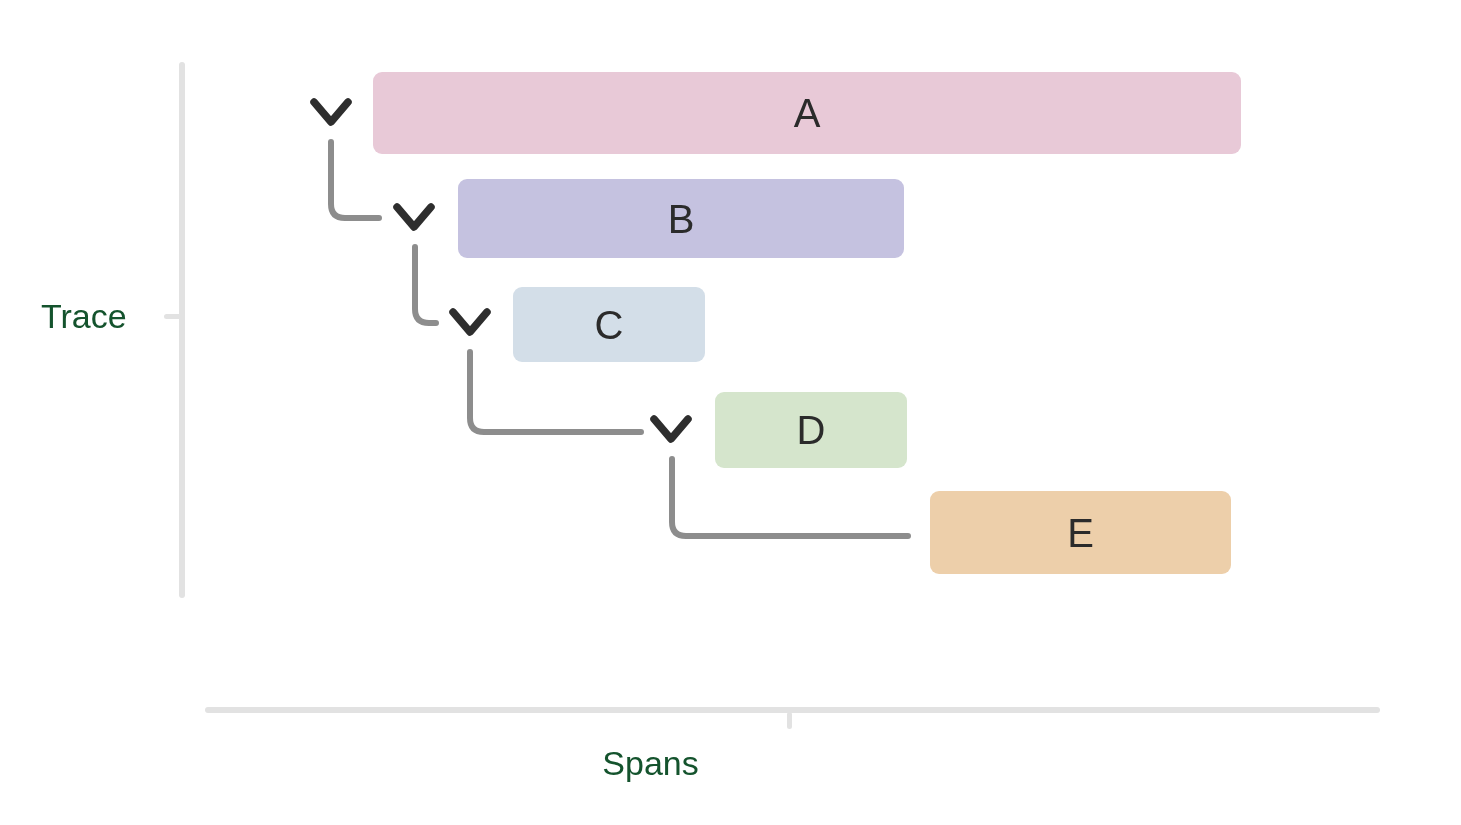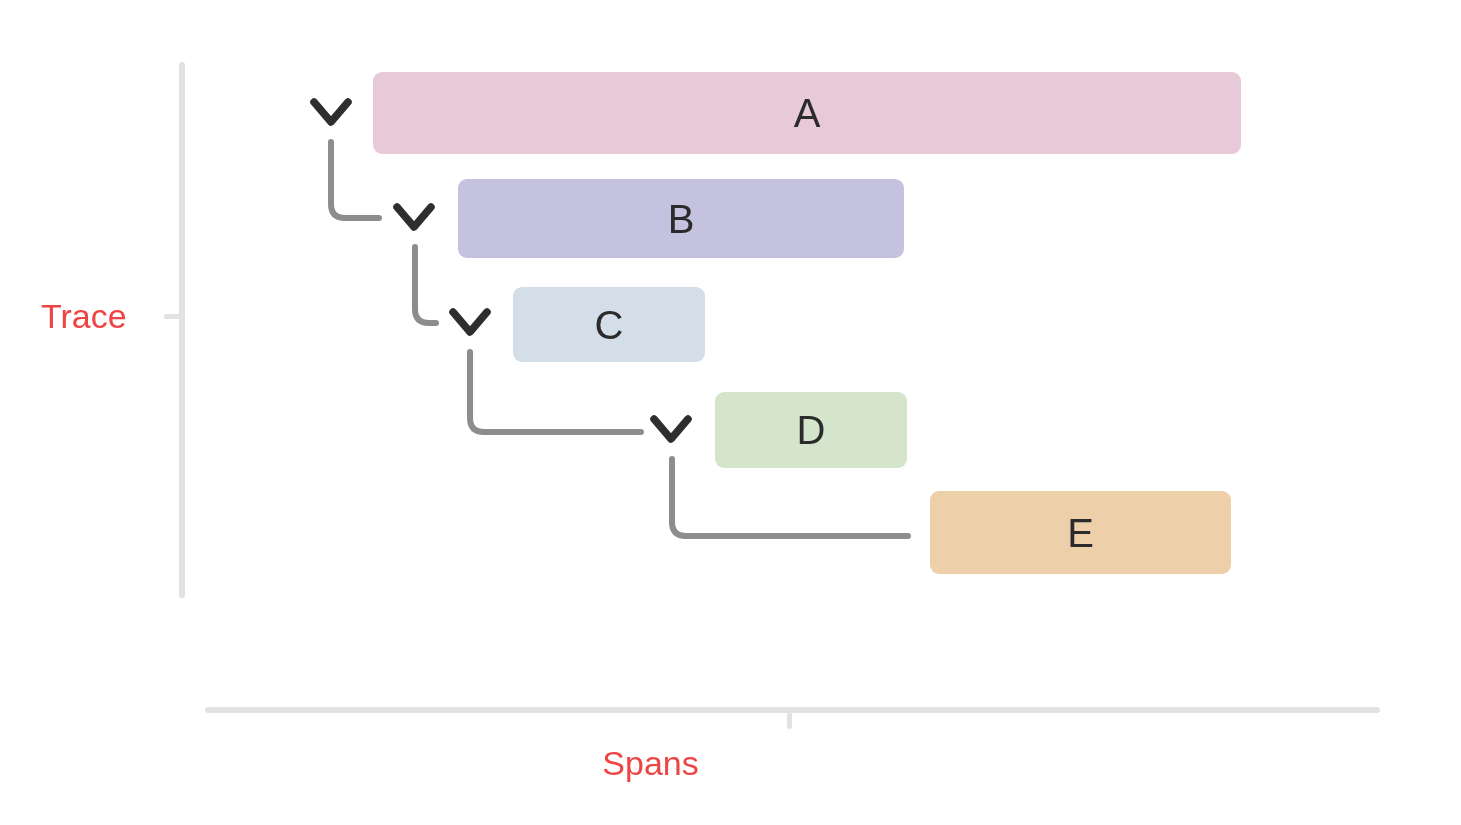--- a/index.html
+++ b/index.html
@@ -54,21 +54,21 @@
     top: 712px;
     width: 5px;
     height: 17px;
     border-radius: 2.5px;
     background: #e2e2e2;
   }
 
   
   .axis-title {
     position: absolute;
-    color: #ef4444;
+    color: #14532d;
     font-size: 34px;
     font-weight: 400;
     white-space: nowrap;
     line-height: 1;
   }
   .axis-title-y {
     left: 41px;
     top: 299px;
   }
   .axis-title-x {

